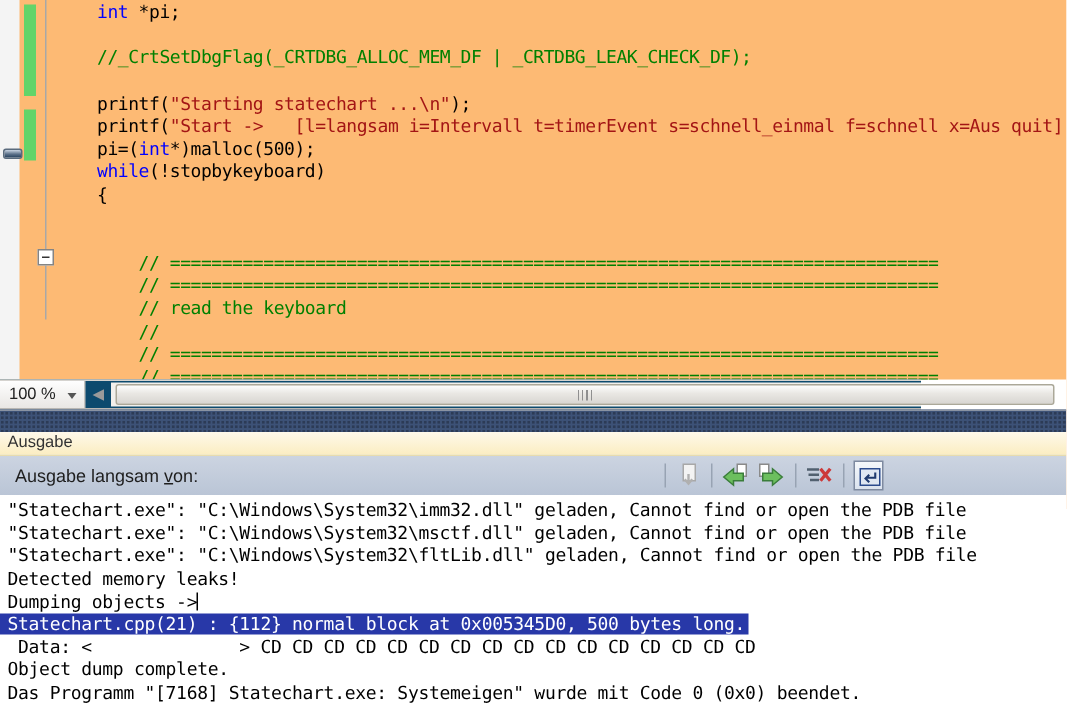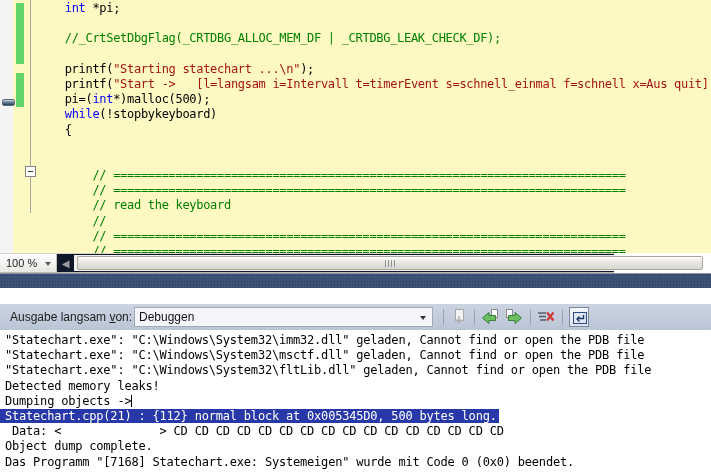--- a/index.html
+++ b/index.html
@@ -1,32 +1,32 @@
 <!DOCTYPE html>
 <html><head>
 <meta charset="utf-8">
 <style>
   html,body{margin:0;padding:0;background:#fff;}
   #screen{position:relative;width:711px;height:472px;overflow:hidden;background:#fff;
           font-family:"Liberation Sans",sans-serif;}
   
-  #editor{position:absolute;left:0;top:0;width:711px;height:253px;background:#fef9c3;overflow:hidden;}
+  #editor{position:absolute;left:0;top:0;width:711px;height:253px;background:#fdba74;overflow:hidden;}
   #indicator-margin{position:absolute;left:0;top:0;width:13px;height:253px;background:#f4f4f4;}
   .change-bar{position:absolute;left:16px;width:8px;}
   #bookmark{position:absolute;left:2px;top:99px;width:13px;height:7px;border-radius:2px;
             background:linear-gradient(#c9d4e2,#5c7189 55%,#27415e);border:1px solid #5a6b7d;box-sizing:border-box;}
   #fold-line{position:absolute;left:30px;top:0;width:1px;height:213px;background:#a8a8a8;}
   #fold-box{position:absolute;left:25px;top:166px;width:11px;height:11px;background:#fff;
             border:1px solid #848484;box-sizing:border-box;}
   #fold-box .minus{position:absolute;left:2px;top:4px;width:5px;height:1px;background:#333;}
   #code-lines{position:absolute;left:37px;top:1px;right:0;font-family:"DejaVu Sans Mono",monospace;
               font-size:12px;line-height:15.2px;letter-spacing:-0.3px;white-space:pre;}
   .code-line{height:15.2px;}
   
-  #hscroll-row{position:absolute;left:0;top:253px;width:614px;height:20px;background:#0f172a;
+  #hscroll-row{position:absolute;left:0;top:253px;width:614px;height:20px;background:#0c4a6e;
                border-top:1px solid #d5d3cf;border-bottom:1px solid #b9b7b3;box-sizing:border-box;}
   #zoom-combo{position:absolute;left:0;top:0;width:57px;height:18px;background:linear-gradient(#fefefe,#e9e7e4);
               border-right:1px solid #c4c2be;font-size:11px;color:#222;line-height:18px;padding-left:6px;box-sizing:border-box;}
   #zoom-combo .arrow{position:absolute;right:5px;top:8px;width:0;height:0;
                      border-left:3.5px solid transparent;border-right:3.5px solid transparent;border-top:4px solid #555;}
   #hscroll-left{position:absolute;left:58px;top:3px;width:15px;height:13px;color:#9a9a9a;font-size:10px;line-height:13px;text-align:center;}
   #hscroll-track{position:absolute;left:74px;top:1px;right:0;height:16px;background:#f2f0ec;}
   #hscroll-thumb{position:absolute;left:3px;top:1px;width:626px;height:14px;border:1px solid #aba899;border-radius:2px;
                  background:linear-gradient(#fdfdfd,#e9e7e3 45%,#d8d6d2);box-sizing:border-box;}
   #hscroll-grip{position:absolute;left:50%;top:3px;margin-left:-5px;width:10px;height:7px;
@@ -84,27 +84,26 @@
     <div id="hscroll-left">◀</div>
     <div id="hscroll-track">
       <div id="hscroll-thumb">
         <div id="hscroll-grip"></div>
       </div>
     </div>
   </div>
 
   <div id="splitter"></div>
 
+  <div id="output-header">
+    <span>Ausgabe</span>
+  </div>
 
   <div id="output-toolbar">
     <div id="show-from-label"><span>Ausgabe langsam </span><span class="accel">v</span><span>on:</span></div>
-    <div id="source-combo">
-      <span>Debuggen</span>
-      <span class="arrow"></span>
-    </div>
 
     <div class="tb-sep" style="left:443px;"></div>
 
     <span class="tbtn" style="left:449px;">
       <svg width="18" height="18" viewBox="0 0 18 18">
         <rect x="5.5" y="1.5" width="8" height="11" fill="#f3f3f3" stroke="#a8a8a8"></rect>
         <path d="M9 8 v6 M6.5 11.5 L9 14.5 L11.5 11.5" fill="none" stroke="#b0b0b0" stroke-width="1.6"></path>
       </svg>
     </span>
 

